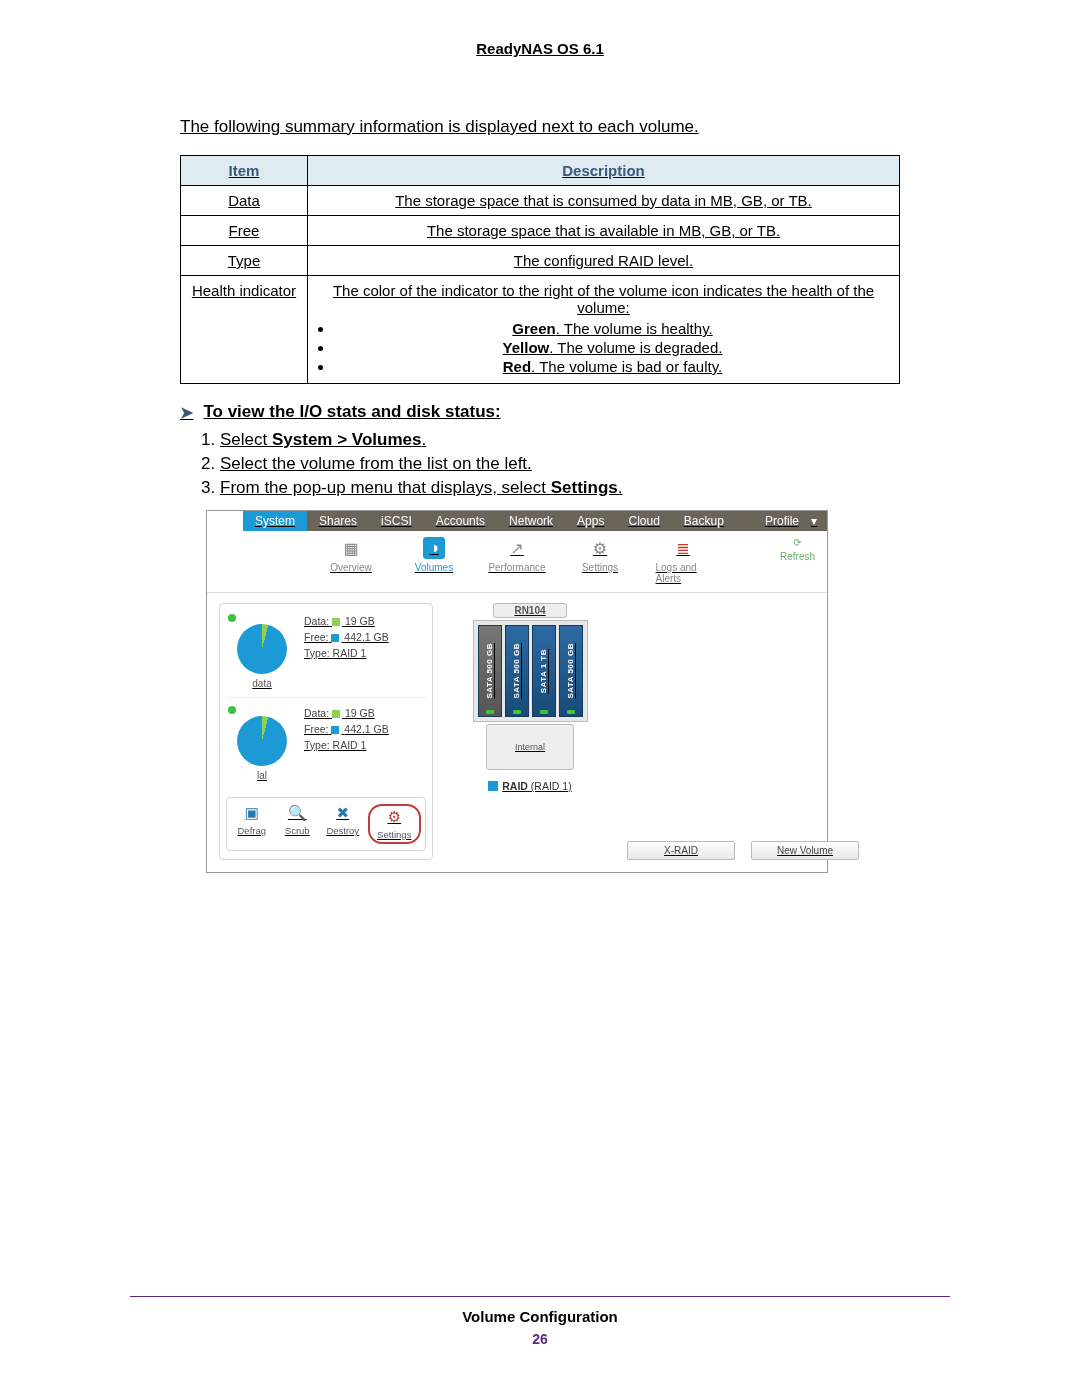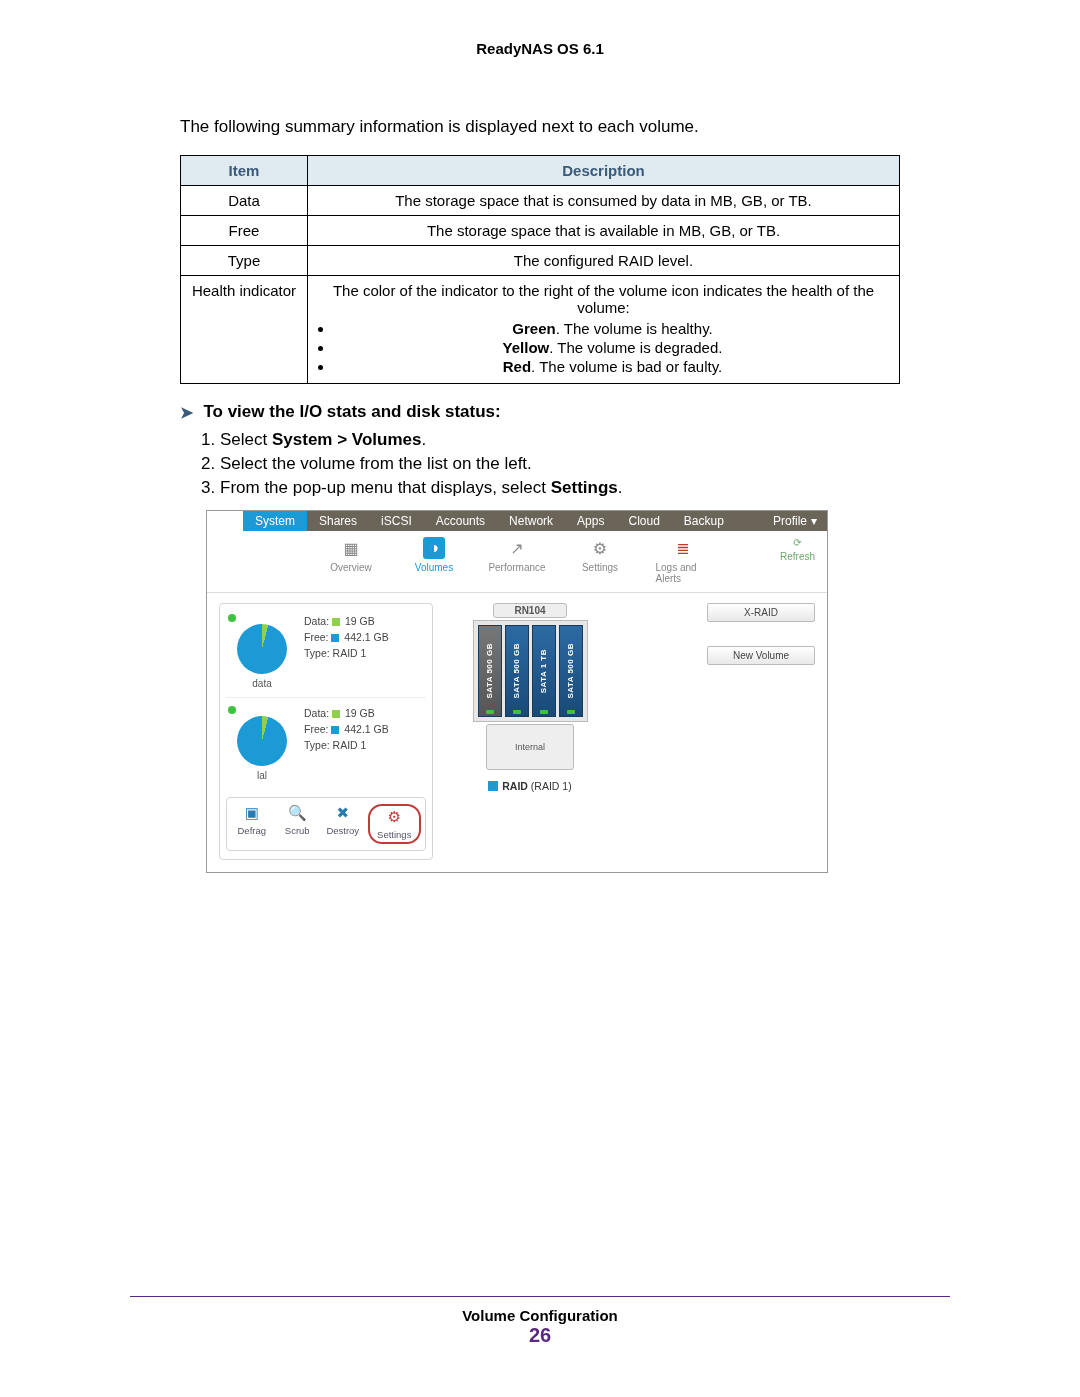--- a/index.html
+++ b/index.html
@@ -8,20 +8,21 @@
     background: #ffffff;
     font-family: Arial, Helvetica, sans-serif;
     color: #000;
   }
   .page {
     width: 1080px;
     height: 1397px;
     position: relative;
     box-sizing: border-box;
     padding: 40px 180px 0 180px;
+    text-decoration: underline;
   }
   .doc-header {
     text-align: center;
     font-weight: bold;
     font-size: 15px;
     margin-bottom: 60px;
   }
   .intro {
     font-size: 17px;
     margin-bottom: 18px;
@@ -99,21 +100,21 @@
     align-items: center;
   }
   .shot .topnav .tab.active {
     background: #1c9ad6;
   }
   .shot .topnav .spacer { flex: 1; }
   .shot .topnav .profile {
     padding: 2px 10px;
     display: flex;
     align-items: center;
-    gap: 4px;
+    gap: 12px;
   }
   .shot .subnav {
     display: flex;
     justify-content: center;
     gap: 28px;
     padding: 6px 0 8px 0;
     border-bottom: 1px solid #ddd;
     position: relative;
   }
   .shot .subnav .subtab {
@@ -287,23 +288,23 @@
   }
   .raid-legend .sw {
     width: 10px; height: 10px;
     background: #1c9ad6;
     display: inline-block;
   }
 
   .shot .right {
     flex: 1;
     display: flex;
-    flex-direction: column;
+    flex-direction: row;
     align-items: flex-end;
-    gap: 24px;
+    gap: 16px;
   }
   .shot .right .btn {
     border: 1px solid #bbb;
     background: linear-gradient(#fff,#e8e8e8);
     font-size: 10px;
     padding: 3px 14px;
     border-radius: 2px;
     color: #444;
     width: 78px;
     text-align: center;
@@ -323,23 +324,23 @@
     bottom: 50px;
     text-align: center;
   }
   .footer .ft {
     font-weight: bold;
     font-size: 15px;
     color: #000;
   }
   .footer .pn {
     font-weight: bold;
-    font-size: 20px;
+    font-size: 14px;
     color: #5a2a82;
-    margin-top: 0;
+    margin-top: 6px;
   }
 </style>
 </head>
 <body>
 
 <div class="page">
 
   <div class="doc-header">ReadyNAS OS 6.1</div>
 
   <div class="intro">The following summary information is displayed next to each volume.</div>

